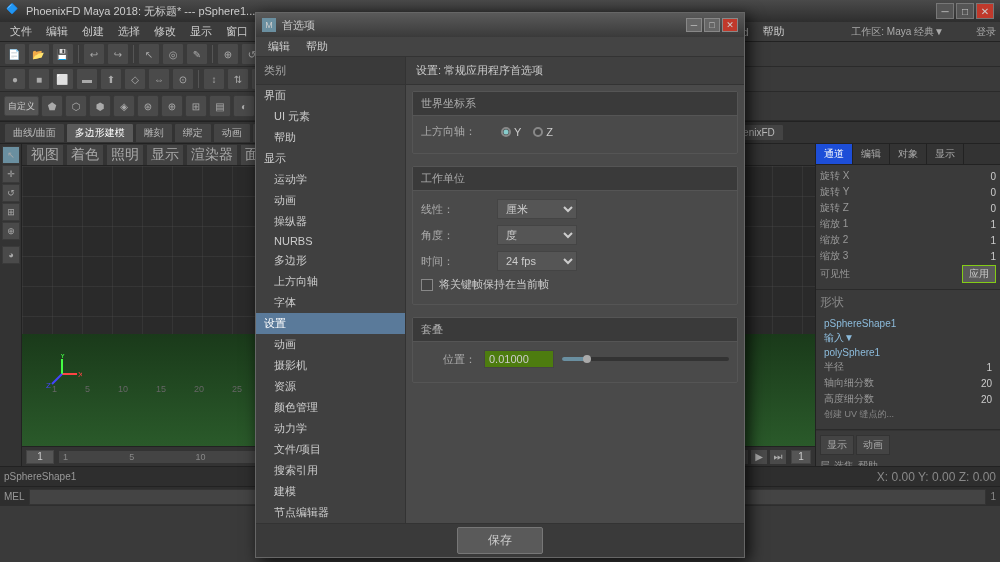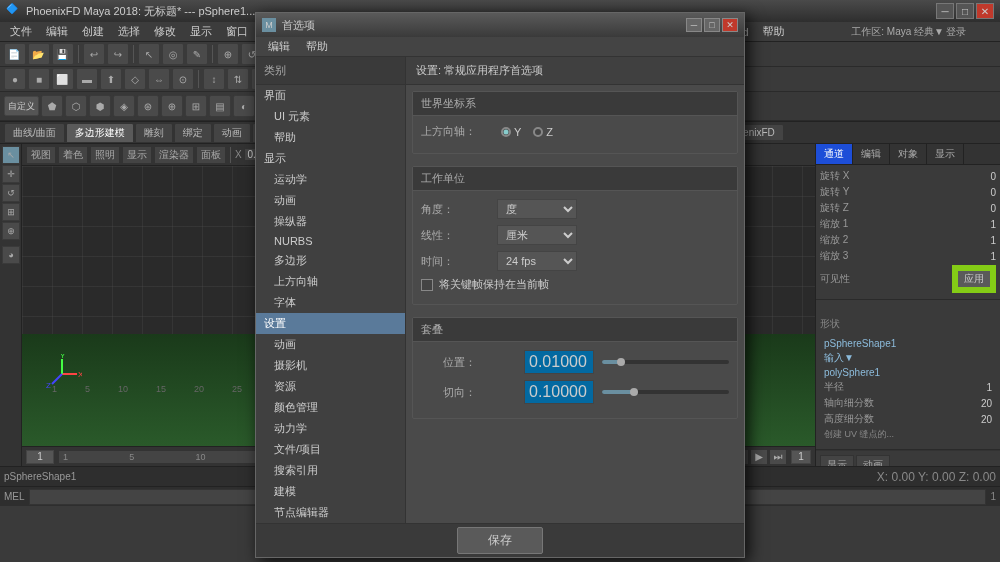--- a/index.html
+++ b/index.html
@@ -173,36 +173,35 @@
       cursor: pointer;
       border-right: 1px solid #222;
     }
     .rpanel-tab.active { background: #1d4ed8; color: #fff; }
     .rpanel-section {
       padding: 4px;
       border-bottom: 1px solid #2a2a2a;
     }
     .rpanel-section-title {
       color: #888;
-      font-size: 10px;
+      font-size: 12px;
       margin-bottom: 3px;
-      margin-top: 13px;
     }
     .rpanel-row {
       display: flex;
       justify-content: space-between;
       align-items: center;
       margin-bottom: 2px;
       font-size: 10px;
     }
     .rpanel-label { color: #999; }
     .rpanel-value { color: #ccc; }
     .rpanel-apply-btn {
       background: #5a5a5a;
-      border: 6px solid #84cc16;
+      border: 1px solid #84cc16;
       color: #ccc;
       font-size: 10px;
       padding: 1px 6px;
       cursor: pointer;
     }
     .rpanel-object-name {
       color: #8cbbdb;
       font-size: 10px;
       margin-bottom: 2px;
     }
@@ -447,26 +446,25 @@
       gap: 8px;
     }
     .snap-label {
       width: 55px;
       text-align: right;
       font-size: 11px;
       color: #aaa;
     }
     .snap-input {
       width: 70px;
-      background: #0369a1;
+      background: #4d7c0f;
       border: 1px solid #444;
       color: #ccc;
-      font-size: 16px;
+      font-size: 11px;
       padding: 2px 4px;
-      margin-left: 40px;
     }
     .snap-slider {
       flex: 1;
       height: 4px;
       background: #333;
       position: relative;
       border-radius: 2px;
     }
     .snap-slider-fill {
       height: 100%;
@@ -566,21 +564,21 @@
       border-bottom: 1px solid #222;
       font-size: 10px;
       color: #aaa;
       overflow: hidden;
     }
     .vp-toolbar-btn {
       padding: 1px 4px;
       background: #444;
       border: 1px solid #333;
       color: #aaa;
-      font-size: 10px;
+      font-size: 14px;
       cursor: pointer;
       white-space: nowrap;
     }
     .vp-sep { width: 1px; height: 16px; background: #555; margin: 0 2px; }
 
     
     #left-toolbox {
       width: 22px;
       background: #333;
       border-right: 1px solid #222;
@@ -628,21 +626,21 @@
   <div class="menu-item">曲面</div>
   <div class="menu-item">变形</div>
   <div class="menu-item">UV</div>
   <div class="menu-item">生成</div>
   <div class="menu-item">缓存</div>
   <div class="menu-item">Phoenix FD</div>
   <div class="menu-item">Arnold</div>
   <div class="menu-item">帮助</div>
   <div style="flex:1"></div>
   <div style="font-size:10px; color:#aaa;">工作区: Maya 经典▼</div>
-  <div style="width:50px; text-align:left; font-size:10px; color:#aaa; cursor:pointer;">登录</div>
+  <div style="width:50px; text-align:right; font-size:10px; color:#aaa; cursor:pointer;">登录</div>
 </div>
 
 <div id="toolbar-area">
   <div class="toolbar-row">
 
     <div class="toolbar-icon-btn">📄</div>
     <div class="toolbar-icon-btn">📂</div>
     <div class="toolbar-icon-btn">💾</div>
     <div class="toolbar-sep"></div>
     <div class="toolbar-icon-btn">↩</div>
@@ -980,29 +978,29 @@
                   </label>
                 </div>
               </div>
             </div>
           </div>
 
           <div class="dialog-section">
             <div class="dialog-section-title">工作单位</div>
             <div class="dialog-section-body">
               <div class="dialog-select-row">
+                <span class="dialog-select-label">线性：</span>
+                <select class="dialog-select">
+                  <option>厘米</option>
+                </select>
+              </div>
+              <div class="dialog-select-row">
                 <span class="dialog-select-label">角度：</span>
                 <select class="dialog-select">
                   <option>度</option>
-                </select>
-              </div>
-              <div class="dialog-select-row">
-                <span class="dialog-select-label">线性：</span>
-                <select class="dialog-select">
-                  <option>厘米</option>
                 </select>
               </div>
               <div class="dialog-select-row">
                 <span class="dialog-select-label">时间：</span>
                 <select class="dialog-select">
                   <option>24 fps</option>
                 </select>
               </div>
               <div class="dialog-checkbox-row">
                 <div class="dialog-checkbox"></div>
@@ -1015,28 +1013,20 @@
             <div class="dialog-section-title">套叠</div>
             <div class="dialog-section-body">
               <div class="snap-row">
                 <span class="snap-label">位置：</span>
                 <input class="snap-input" value="0.01000" style="">
                 <div class="snap-slider">
                   <div class="snap-slider-fill" style="width:15%;"></div>
                   <div class="snap-slider-thumb" style="left:calc(15% - 4px);"></div>
                 </div>
               </div>
-              <div class="snap-row">
-                <span class="snap-label">切向：</span>
-                <input class="snap-input" value="0.10000" style="">
-                <div class="snap-slider">
-                  <div class="snap-slider-fill" style="width:25%;"></div>
-                  <div class="snap-slider-thumb" style="left:calc(25% - 4px);"></div>
-                </div>
-              </div>
             </div>
           </div>
 
         </div>
       </div>
 
       <div id="dialog-footer">
         <button class="dialog-footer-btn">保存</button>
       </div>
     </div>

